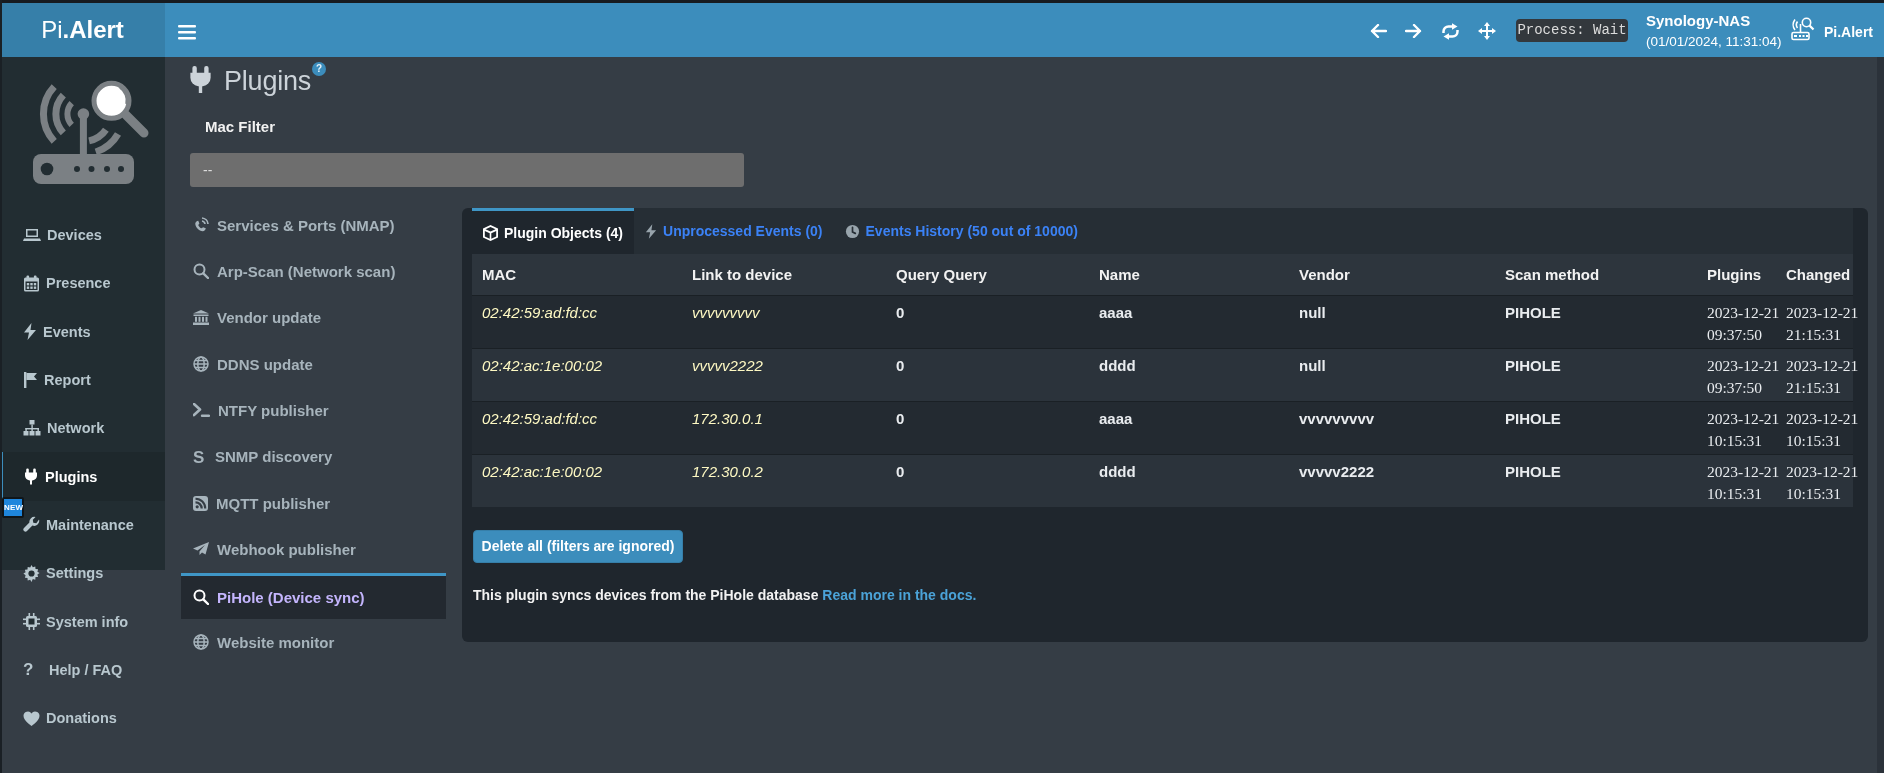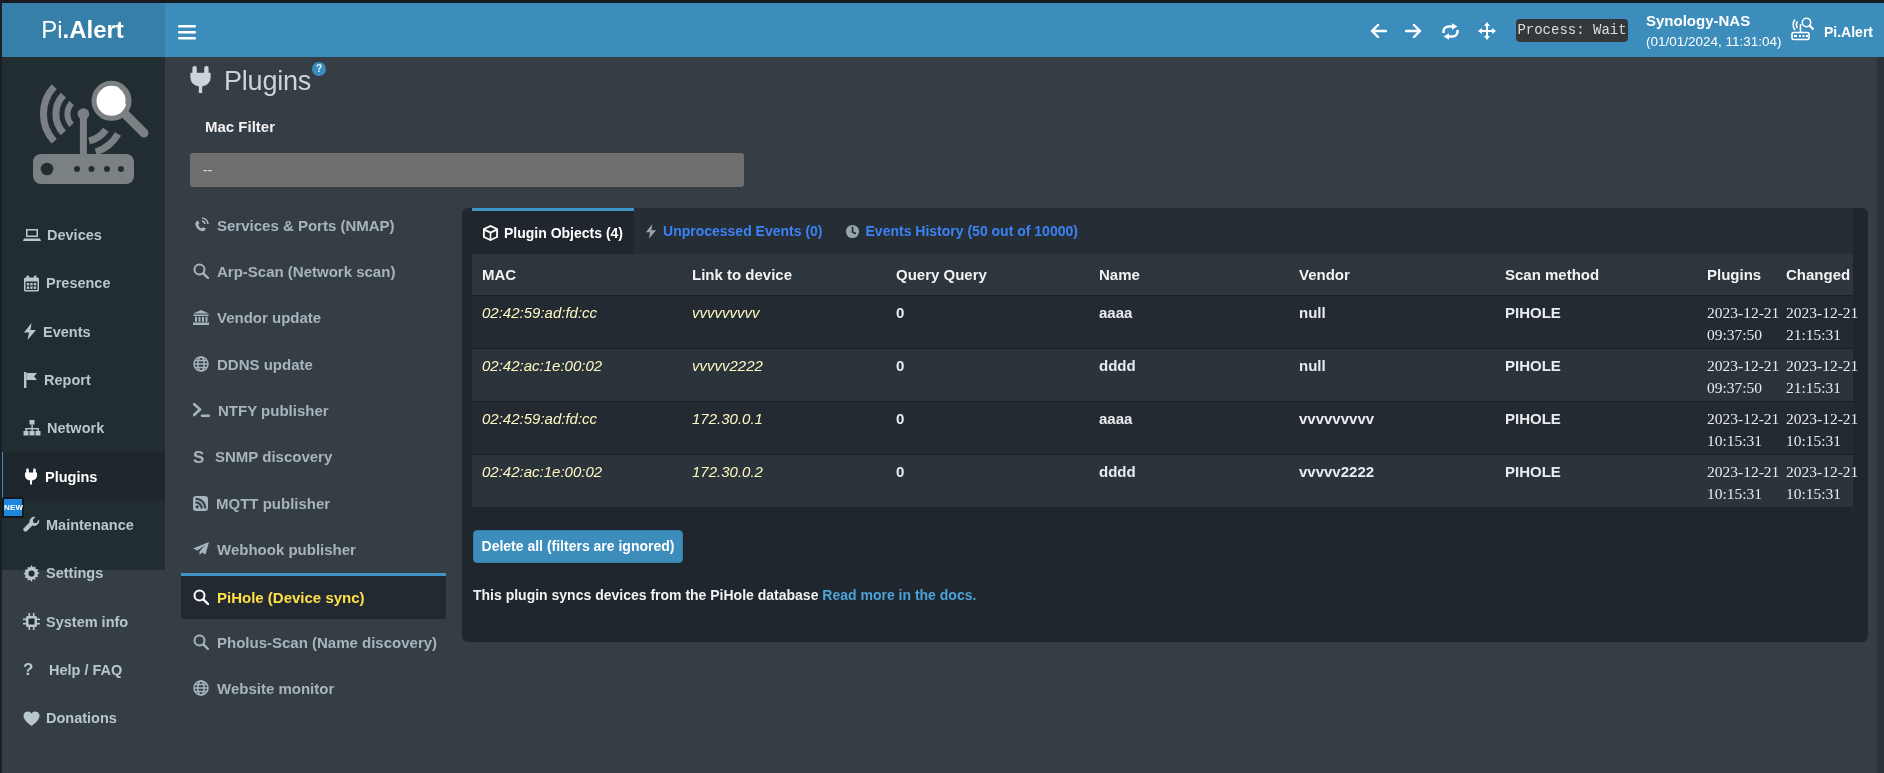--- a/index.html
+++ b/index.html
@@ -46,21 +46,21 @@
      line-height:14px; }
   #macfilterlbl { left:40px; top:61px; font-size:15px; font-weight:700; color:#f2f2f2; }
   #macinput { left:25px; top:96px; width:554px; height:34px; background:#6e6e6e;
      border-radius:3px; color:#dcdcdc; font-size:14px; line-height:34px; padding-left:13px; }
 
   
   #pnav { left:16px; top:145px; width:265px; }
   .pi { height:46.33px; display:flex; align-items:center; color:#a7b4bc; font-size:15px;
      font-weight:600; padding-left:12px; }
   .pi svg { margin-right:8px; flex:none; }
-  .pi.active { background:#232930; border-top:3px solid #3f96c6; color:#fde047;
+  .pi.active { background:#232930; border-top:3px solid #3f96c6; color:#c4b5fd;
      height:46.33px; padding-top:0; }
 
   
   #panel { left:297px; top:151px; width:1406px; height:434px; background:#1f262d;
      border-radius:6px; }
   #tabstrip { left:10px; top:0; width:1381px; height:46px; background:#262e35;
       display:flex; }
   .tab { height:46px; display:flex; align-items:center; padding:0 11px;
      color:#3b82f6; font-size:14px; font-weight:600; }
   .tab svg { margin-right:6px; }
@@ -332,24 +332,20 @@
             <path d="M2.5 1.7 A10.8 10.8 0 0 1 13.3 12.5 H11.2 A8.7 8.7 0 0 0 2.5 3.8 Z"></path>
           </g>
         </svg>MQTT publisher</div>
     <div class="pi"><svg width="16" height="15" viewBox="0 0 16 15">
           <path d="M16 0 L0 6.5 L4.5 8.5 L12 3 L6.5 9.5 L6.5 13 L9 10.5 L12.5 12.5 Z" fill="#a7b4bc"></path>
         </svg>Webhook publisher</div>
     <div class="pi active"><svg width="16" height="16" viewBox="0 0 16 16">
           <circle cx="6.5" cy="6.5" r="5" stroke="#ffffff" stroke-width="2" fill="none"></circle>
           <line x1="10.3" y1="10.3" x2="15" y2="15" stroke="#ffffff" stroke-width="2.4" stroke-linecap="round"></line>
         </svg>PiHole (Device sync)</div>
-    <div class="pi"><svg width="16" height="16" viewBox="0 0 16 16">
-          <circle cx="6.5" cy="6.5" r="5" stroke="#a7b4bc" stroke-width="2" fill="none"></circle>
-          <line x1="10.3" y1="10.3" x2="15" y2="15" stroke="#a7b4bc" stroke-width="2.4" stroke-linecap="round"></line>
-        </svg>Pholus-Scan (Name discovery)</div>
     <div class="pi"><svg width="16" height="16" viewBox="0 0 16 16">
           <g stroke="#a7b4bc" fill="none" stroke-width="1.5">
             <circle cx="8" cy="8" r="7"></circle>
             <ellipse cx="8" cy="8" rx="3.2" ry="7"></ellipse>
             <line x1="1" y1="8" x2="15" y2="8"></line>
             <line x1="2" y1="4.5" x2="14" y2="4.5"></line>
             <line x1="2" y1="11.5" x2="14" y2="11.5"></line>
           </g>
         </svg>Website monitor</div>
   </div>

